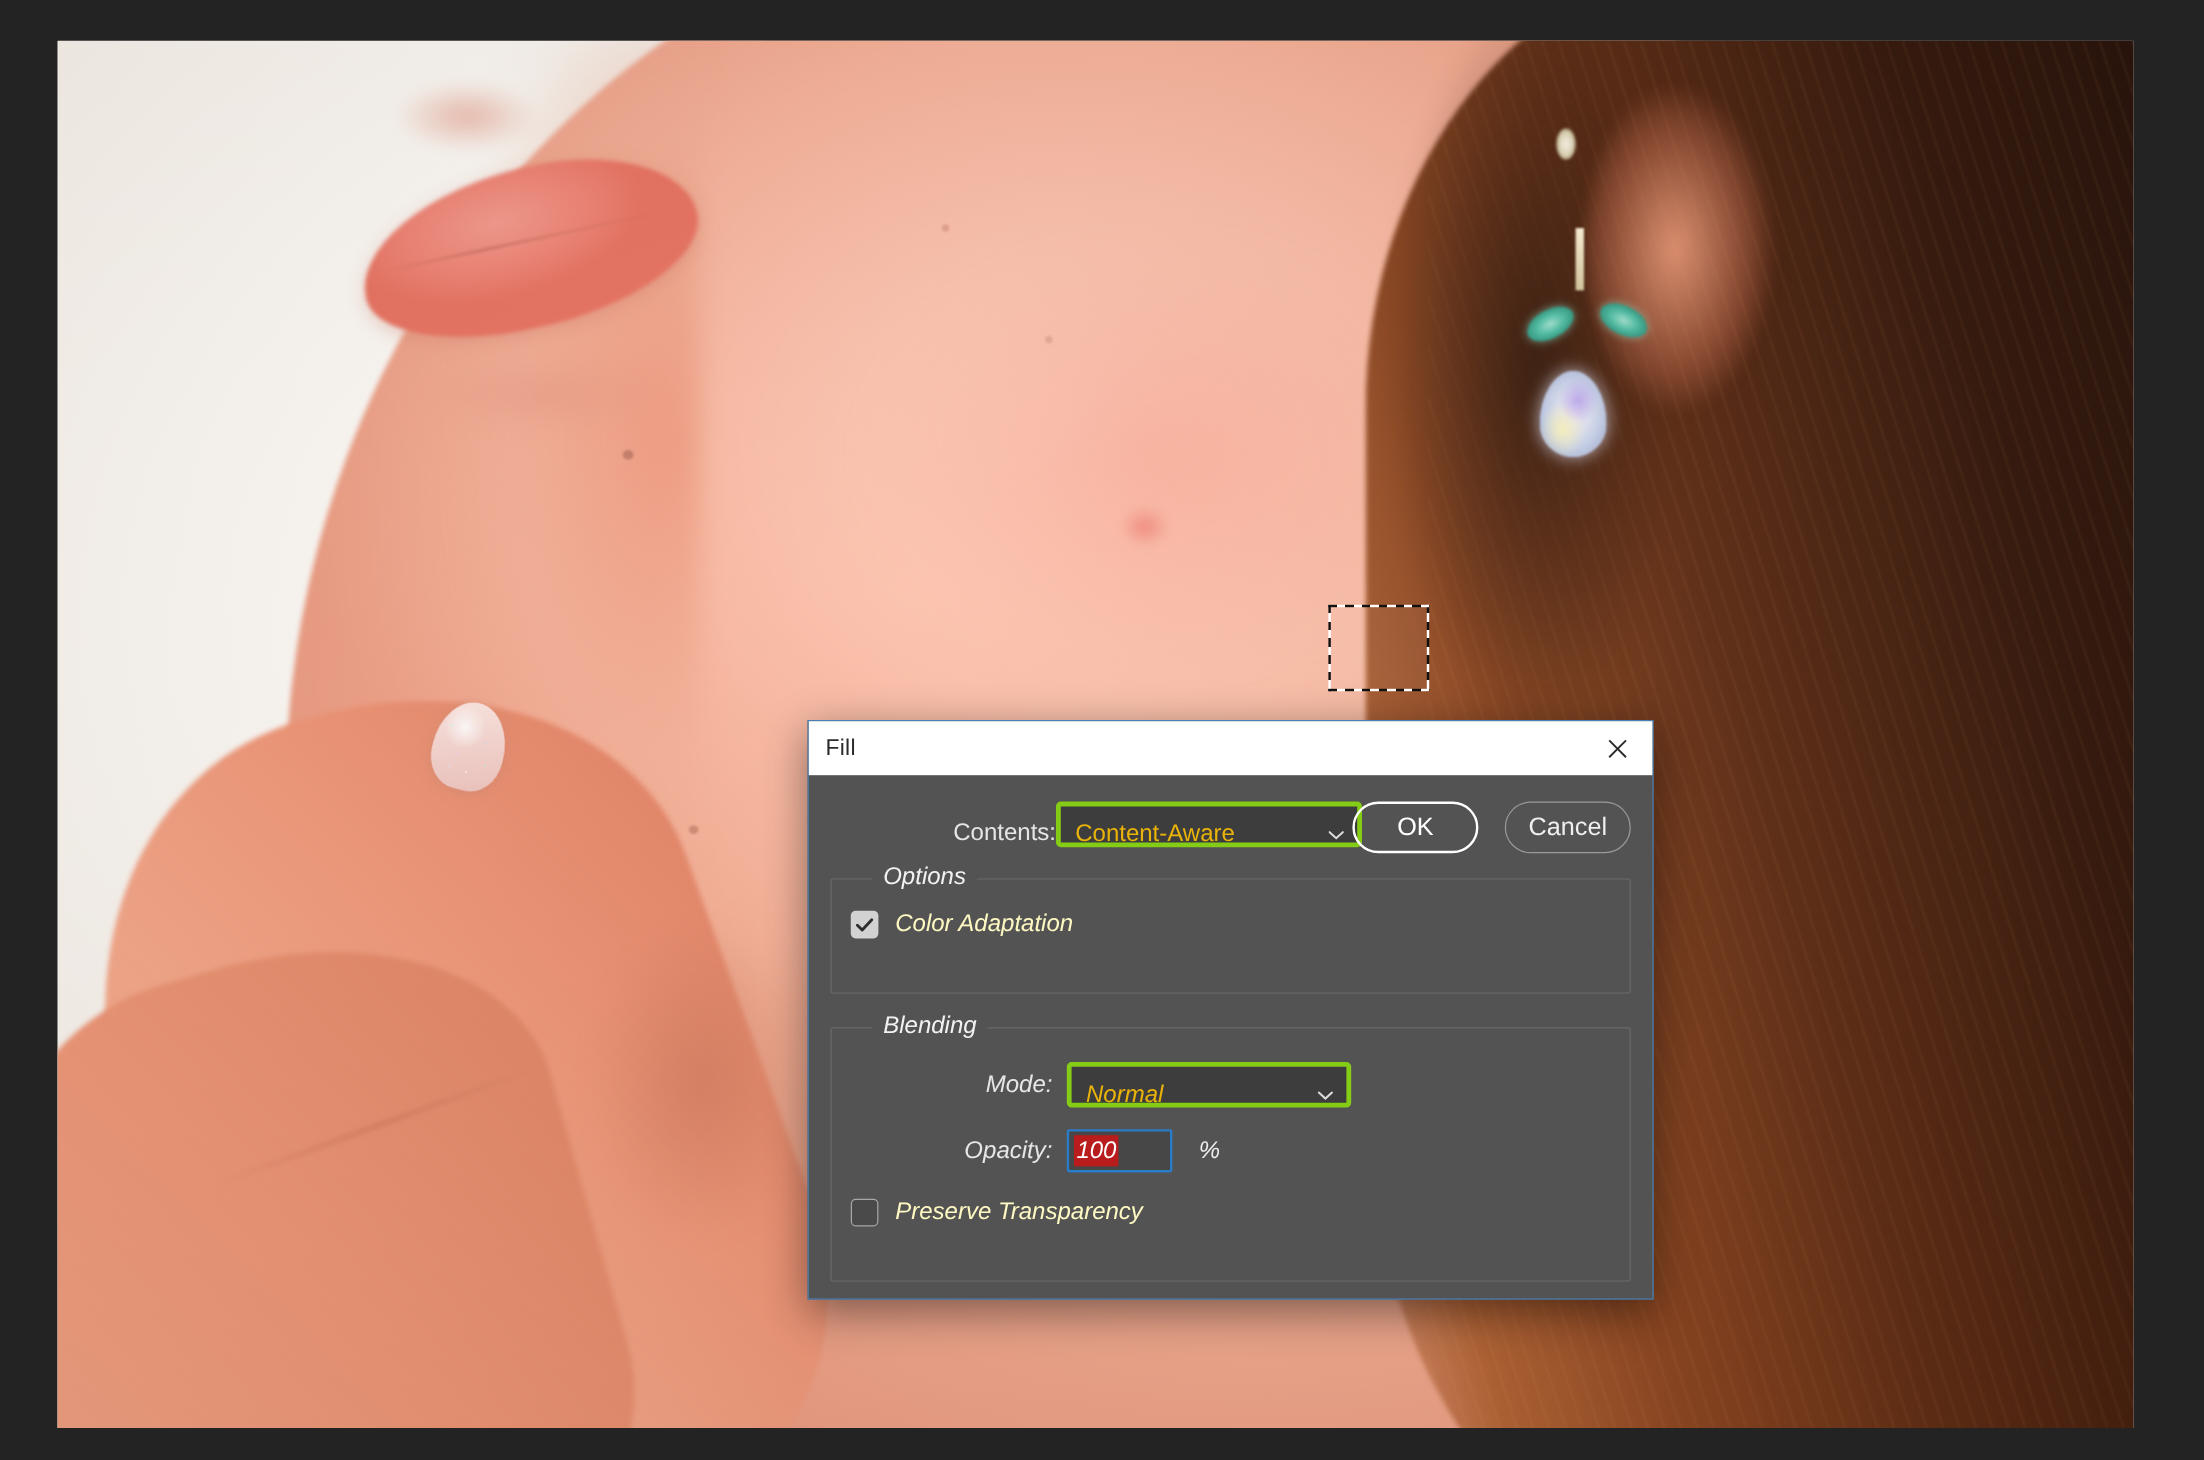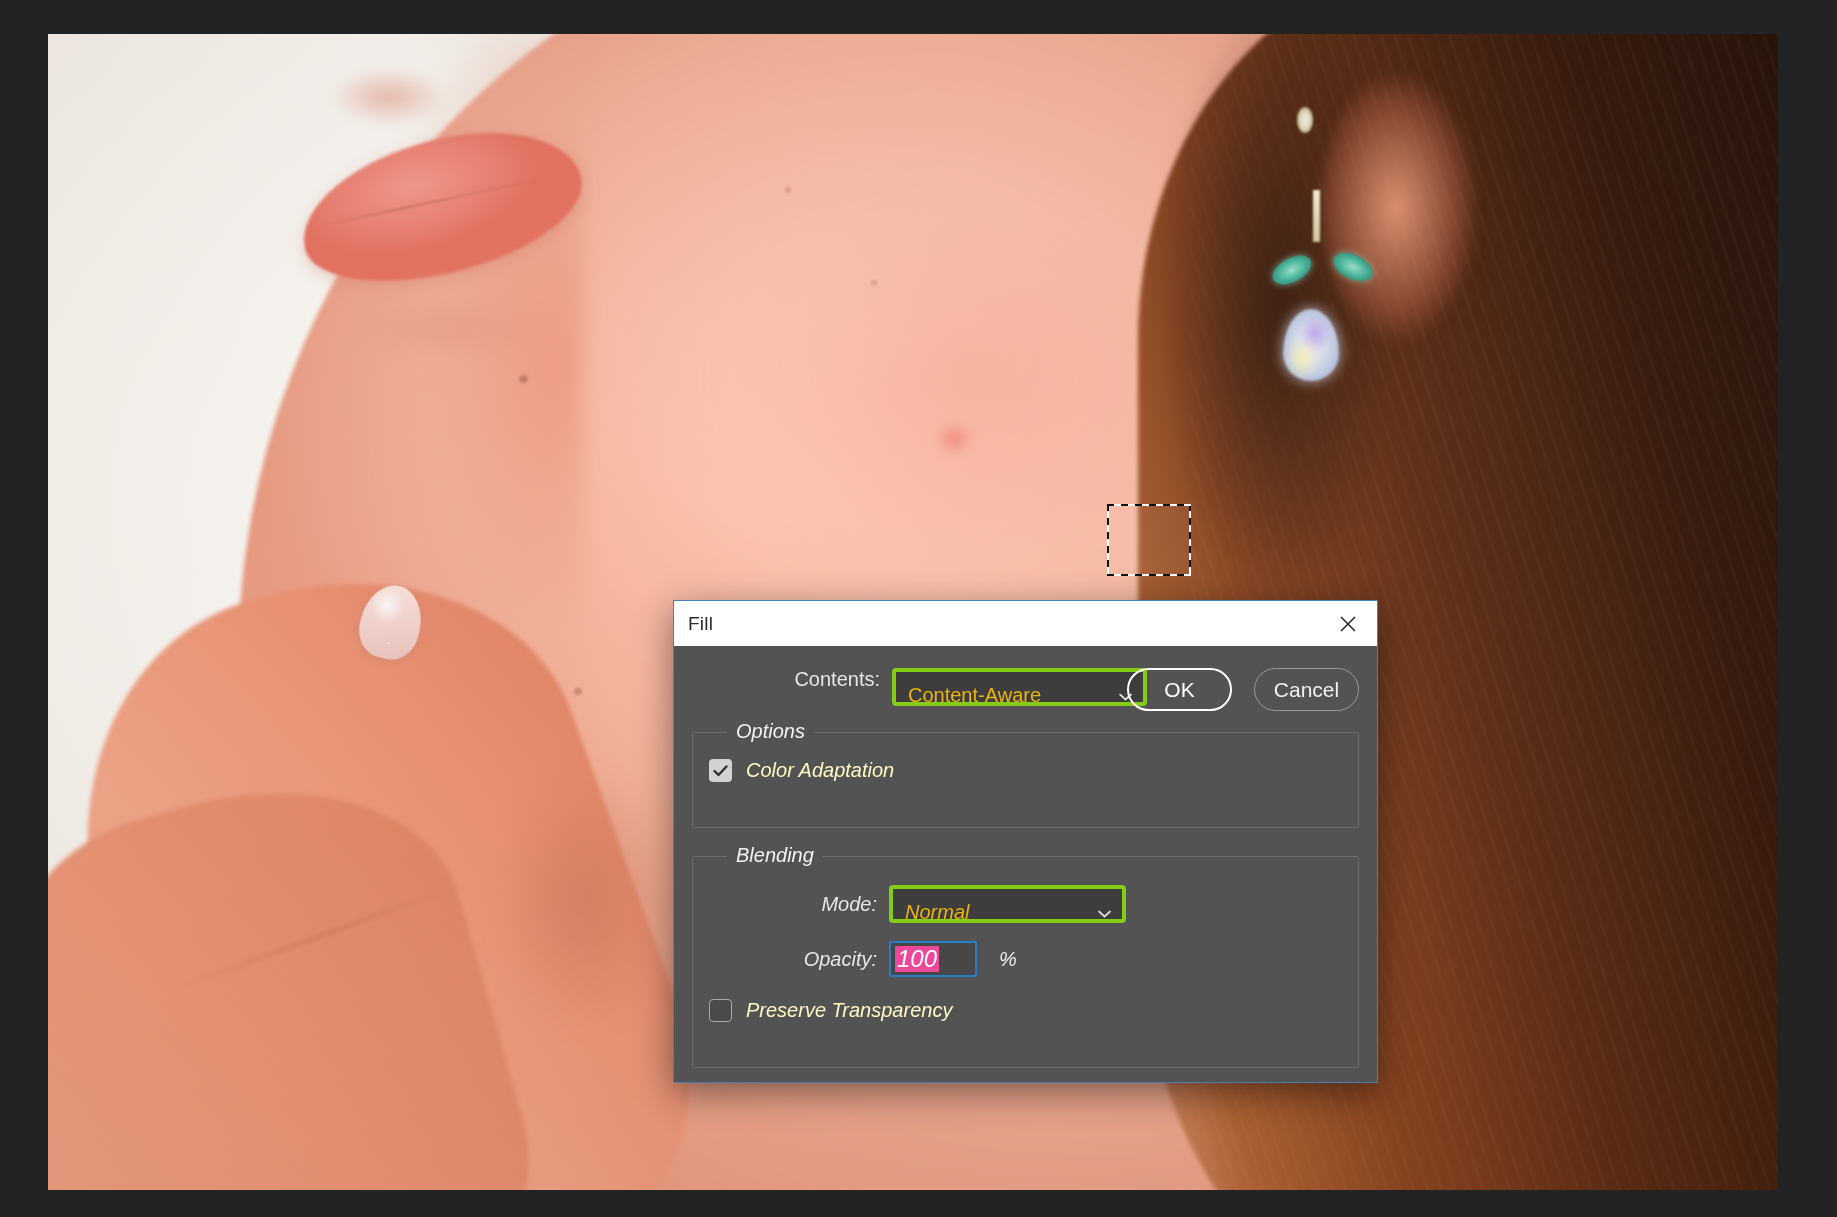--- a/index.html
+++ b/index.html
@@ -245,23 +245,22 @@
     position: absolute; right: 12px; top: 50%; transform: translateY(-50%);
     width: 34px; height: 34px;
     display: flex; align-items: center; justify-content: center;
     cursor: pointer;
   }
   .close-btn svg { display: block; }
 
   .body { position: relative; padding: 0 18px; height: calc(100% - 45px); }
 
   .row-contents {
-    display: flex; align-items: flex-start;
+    display: flex; align-items: flex-end;
     padding-top: 22px;
-    gap: 12px;
   }
   .lbl {
     font-size: 20px; color: #e6e6e6; text-align: right;
   }
   .lbl-contents { width: 188px; }
 
   .select {
     position: relative;
     background: #3d3d3d;
     border: 4px solid #84cc16;
@@ -338,22 +337,22 @@
     position: relative;
     width: 88px; height: 36px;
     background: #474747;
     border: 2px solid #2a7bc8;
     border-radius: 2px;
     display: flex; align-items: center;
     padding-left: 4px;
     cursor: text;
   }
   .num-sel {
-    background: #ec4899; color: #ffffff;
-    font-size: 24px; line-height: 26px;
+    background: #b91c1c; color: #ffffff;
+    font-size: 20px; line-height: 26px;
     padding: 0 2px;
   }
   .pct { font-size: 20px; color: #ededed; margin-left: 10px; }
 
   .check-preserve { margin-top: 22px; }
 </style>
 </head>
 <body>
 
 <div id="root">

